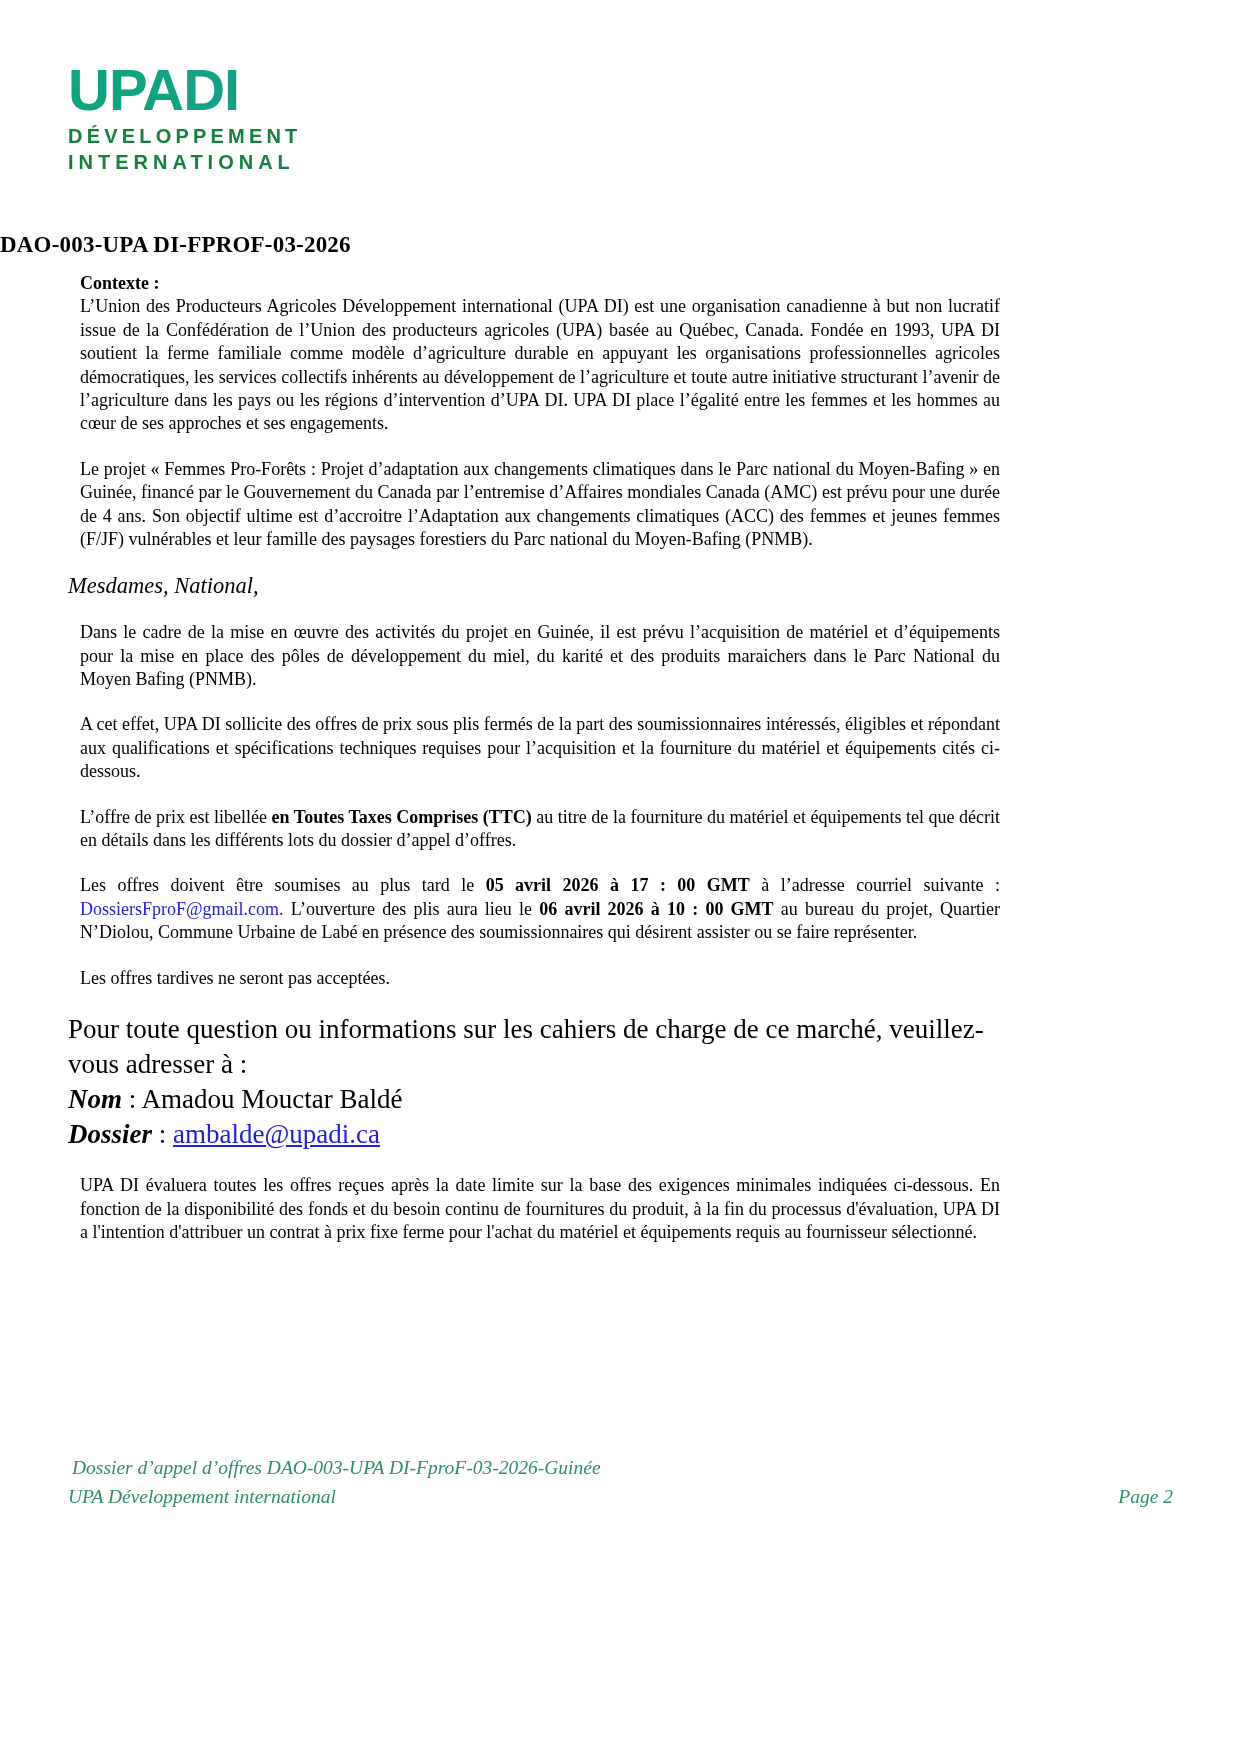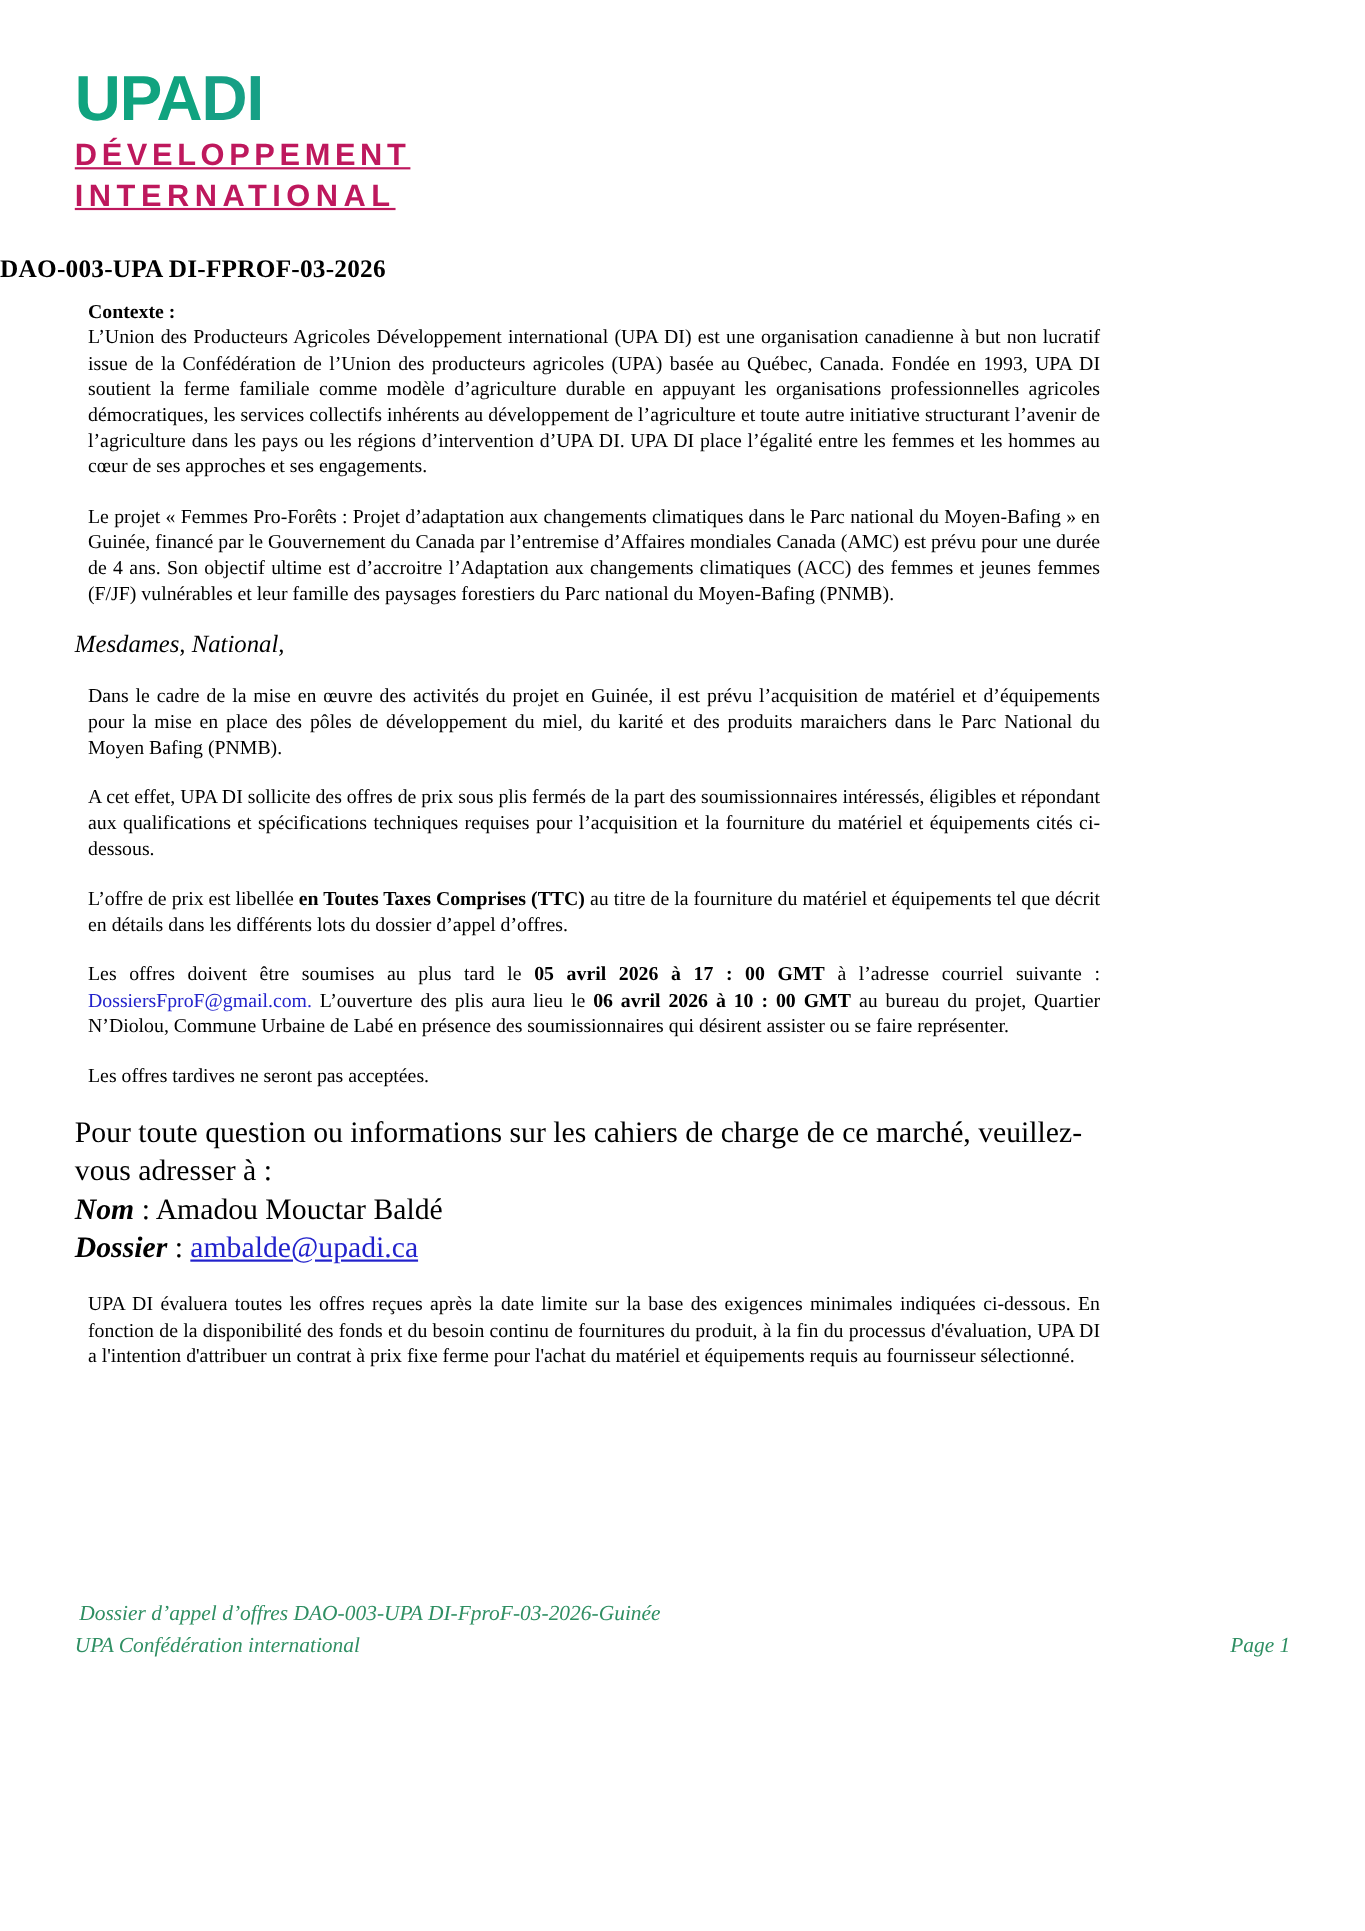--- a/index.html
+++ b/index.html
@@ -35,26 +35,25 @@
     letter-spacing: -1px;
     color: #10a37f;
     white-space: nowrap;
   }
   .logo-wordmark .mark-di {
     color: #16a085;
   }
   .logo-sub1, .logo-sub2 {
     font-family: "Liberation Sans", "DejaVu Sans", sans-serif;
     font-weight: 700;
-    color: #be185d;
-    font-size: 28px;
+    color: #15803d;
+    font-size: 20px;
     letter-spacing: 4.2px;
     line-height: 1.32;
     margin-top: 6px;
-    text-decoration: underline;
   }
   .logo-sub2 {
     margin-top: 0px;
     letter-spacing: 5.0px;
   }
 
   
   .doc-title {
     position: absolute;
     left: 0;
@@ -172,18 +171,18 @@
       <span class="line"><span class="bi">Dossier</span><span> : </span><a class="link-blue-u" href="#">ambalde@upadi.ca</a></span>
     </div>
 
     <p class="para">UPA DI évaluera toutes les offres reçues après la date limite sur la base des exigences minimales indiquées ci-dessous. En fonction de la disponibilité des fonds et du besoin continu de fournitures du produit, à la fin du processus d'évaluation, UPA DI a l'intention d'attribuer un contrat à prix fixe ferme pour l'achat du matériel et équipements requis au fournisseur sélectionné.</p>
 
   </div>
 
   <div class="footer">
     <span class="footer-line1">Dossier d’appel d’offres DAO-003-UPA DI-FproF-03-2026-Guinée</span>
     <div class="footer-row">
-      <span class="footer-left">UPA Confédération international</span>
-      <span class="footer-right">Page 1</span>
+      <span class="footer-left">UPA Développement international</span>
+      <span class="footer-right">Page 2</span>
     </div>
   </div>
 
 </div>
 
 </body></html>

